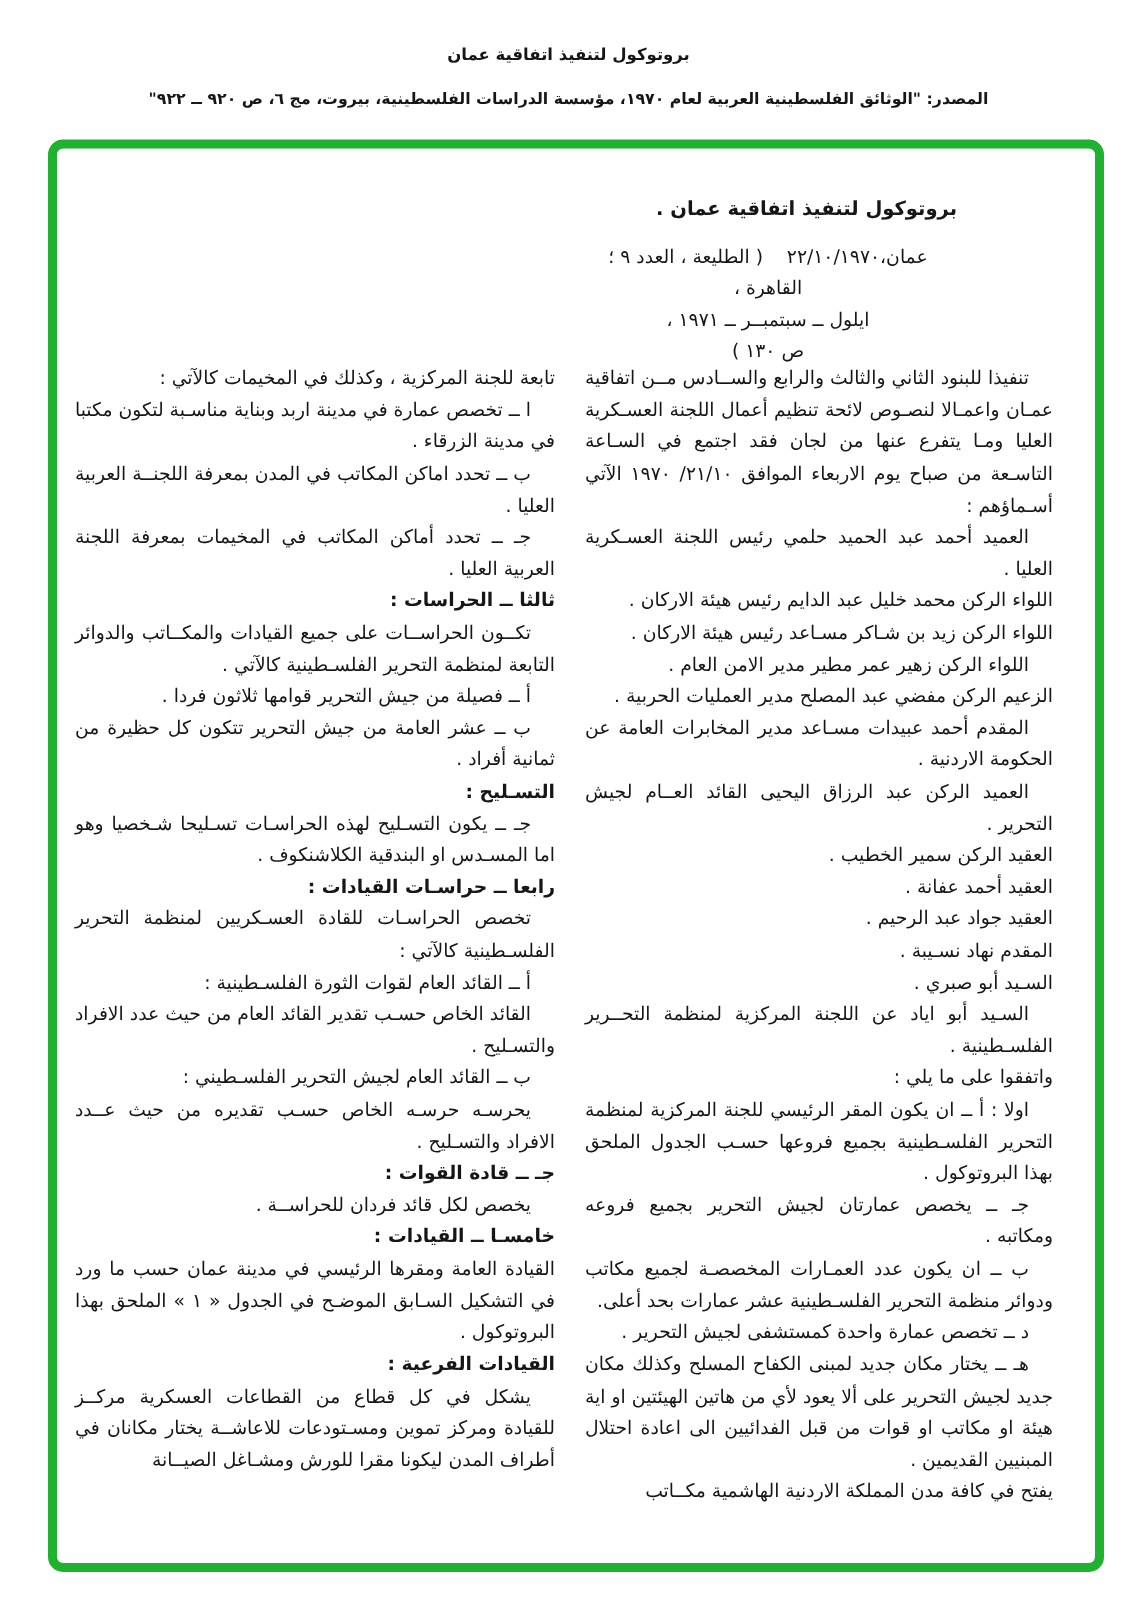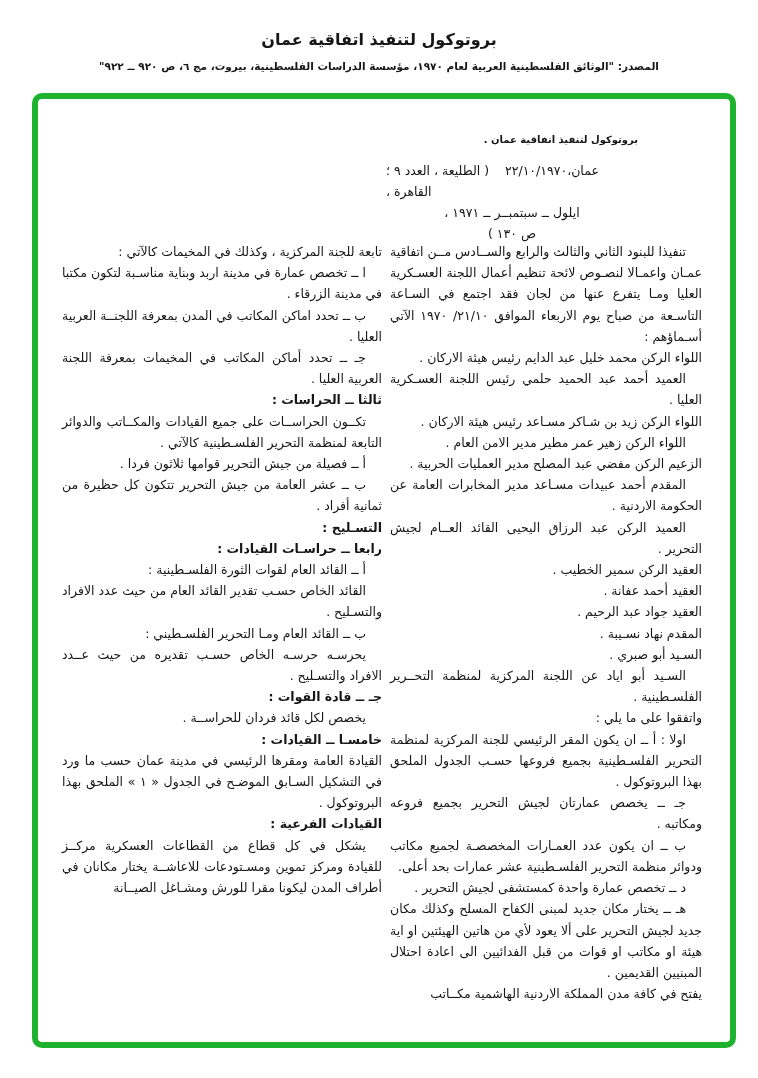--- a/index.html
+++ b/index.html
@@ -4,48 +4,48 @@
 <style>
   html,body{margin:0;padding:0;}
   body{
     width:758px;height:1078px;position:relative;
     background:#ffffff;color:#161616;
     font-family:"DejaVu Sans",sans-serif;
     overflow:hidden;
   }
   .page-title{
     position:absolute;top:30px;left:0;width:758px;
-    text-align:center;font-weight:bold;font-size:16px;
+    text-align:center;font-weight:bold;font-size:11px;
     letter-spacing:0;
   }
   .source-line{
     position:absolute;top:60px;left:0;width:758px;
     text-align:center;font-weight:bold;font-size:10.5px;
   }
   .doc-box{
     position:absolute;left:32px;top:93px;width:692px;height:943px;
     border:6px solid #1eb22e;border-radius:10px;background:#ffffff;
   }
   .doc-header{
     position:absolute;top:30px;right:92px;width:252px;
     font-size:12.5px;line-height:21px;
   }
   .doc-title{
-    font-weight:bold;text-align:right;margin-bottom:10px;font-size:10px;
+    font-weight:bold;text-align:right;margin-bottom:10px;font-size:13px;
   }
-  .cit1{text-align:left;}
+  .cit1{text-align:center;}
   .cit2{text-align:center;}
   .cit3{text-align:center;}
   .col{
     position:absolute;top:142px;
     font-size:12.5px;line-height:21.2px;
     text-align:justify;
   }
   .col-right{right:28px;width:312px;}
-  .col-left{left:24px;width:320px;}
+  .col-left{left:12px;width:320px;}
   .col p{margin:0;padding:0;}
   .para{text-align:justify;text-indent:16px;}
   .flush{text-indent:0;}
   .center{text-align:right;text-indent:0;}
   .bold{font-weight:bold;}
 </style>
 </head>
 <body>
 
 <div class="page-title">بروتوكول لتنفيذ اتفاقية عمان</div>
@@ -55,22 +55,22 @@
 
   <div class="doc-header">
     <div class="doc-title">بروتوكول لتنفيذ اتفاقية عمان .</div>
     <div class="cit cit1">عمان،٢٢/١٠/١٩٧٠&nbsp;&nbsp;&nbsp;&nbsp;( الطليعة ، العدد ٩ ؛ القاهرة ،</div>
     <div class="cit cit2">ايلول ــ سبتمبــر ــ ١٩٧١ ،</div>
     <div class="cit cit3">ص ١٣٠ )</div>
   </div>
 
   <div class="col col-right">
     <p class="para">تنفيذا للبنود الثاني والثالث والرابع والســادس مــن اتفاقية عمـان واعمـالا لنصـوص لائحة تنظيم أعمال اللجنة العسـكرية العليا ومـا يتفرع عنها من لجان فقد اجتمع في السـاعة التاسـعة من صباح يوم الاربعاء الموافق ٢١/١٠/ ١٩٧٠ الآتي أسـماؤهم :</p>
+    <p class="para">العميد أحمد عبد الحميد حلمي رئيس اللجنة العسـكرية العليا .</p>
     <p class="para flush">اللواء الركن محمد خليل عبد الدايم رئيس هيئة الاركان .</p>
-    <p class="para">العميد أحمد عبد الحميد حلمي رئيس اللجنة العسـكرية العليا .</p>
     <p class="para flush">اللواء الركن زيد بن شـاكر مسـاعد رئيس هيئة الاركان .</p>
     <p class="para">اللواء الركن زهير عمر مطير مدير الامن العام .</p>
     <p class="para flush">الزعيم الركن مفضي عبد المصلح مدير العمليات الحربية .</p>
     <p class="para">المقدم أحمد عبيدات مسـاعد مدير المخابرات العامة عن الحكومة الاردنية .</p>
     <p class="para">العميد الركن عبد الرزاق اليحيى القائد العــام لجيش التحرير .</p>
     <p class="center">العقيد الركن سمير الخطيب .</p>
     <p class="center">العقيد أحمد عفانة .</p>
     <p class="center">العقيد جواد عبد الرحيم .</p>
     <p class="center">المقدم نهاد نسـيبة .</p>
     <p class="center">السـيد أبو صبري .</p>
@@ -87,24 +87,26 @@
   <div class="col col-left">
     <p class="para flush">تابعة للجنة المركزية ، وكذلك في المخيمات كالآتي :</p>
     <p class="para">ا ــ تخصص عمارة في مدينة اربد وبناية مناسـبة لتكون مكتبا في مدينة الزرقاء .</p>
     <p class="para">ب ــ تحدد اماكن المكاتب في المدن بمعرفة اللجنــة العربية العليا .</p>
     <p class="para">جـ ــ تحدد أماكن المكاتب في المخيمات بمعرفة اللجنة العربية العليا .</p>
     <p class="center bold">ثالثا ــ الحراسات :</p>
     <p class="para">تكــون الحراســات على جميع القيادات والمكــاتب والدوائر التابعة لمنظمة التحرير الفلسـطينية كالآتي .</p>
     <p class="para">أ ــ فصيلة من جيش التحرير قوامها ثلاثون فردا .</p>
     <p class="para">ب ــ عشر العامة من جيش التحرير تتكون كل حظيرة من ثمانية أفراد .</p>
     <p class="center bold">التسـليح :</p>
+    <p class="para">جـ ــ يكون التسـليح لهذه الحراسـات تسـليحا شـخصيا وهو اما المسـدس او البندقية الكلاشنكوف .</p>
     <p class="center bold">رابعا ــ حراسـات القيادات :</p>
+    <p class="para">تخصص الحراسـات للقادة العسـكريين لمنظمة التحرير الفلسـطينية كالآتي :</p>
     <p class="para">أ ــ القائد العام لقوات الثورة الفلسـطينية :</p>
     <p class="para">القائد الخاص حسـب تقدير القائد العام من حيث عدد الافراد والتسـليح .</p>
-    <p class="para">ب ــ القائد العام ومـا التحرير الفلسـطيني :</p>
+    <p class="para">ب ــ القائد العام لجيش التحرير الفلسـطيني :</p>
     <p class="para">يحرسـه حرسـه الخاص حسـب تقديره من حيث عــدد الافراد والتسـليح .</p>
     <p class="center bold">جـ ــ قادة القوات :</p>
     <p class="para">يخصص لكل قائد فردان للحراســة .</p>
     <p class="center bold">خامسـا ــ القيادات :</p>
     <p class="para flush">القيادة العامة ومقرها الرئيسي في مدينة عمان حسب ما ورد في التشكيل السـابق الموضـح في الجدول « ١ » الملحق بهذا البروتوكول .</p>
     <p class="center bold">القيادات الفرعية :</p>
     <p class="para">يشكل في كل قطاع من القطاعات العسكرية مركــز للقيادة ومركز تموين ومسـتودعات للاعاشــة يختار مكانان في أطراف المدن ليكونا مقرا للورش ومشـاغل الصيــانة</p>
   </div>
 
 </div>

